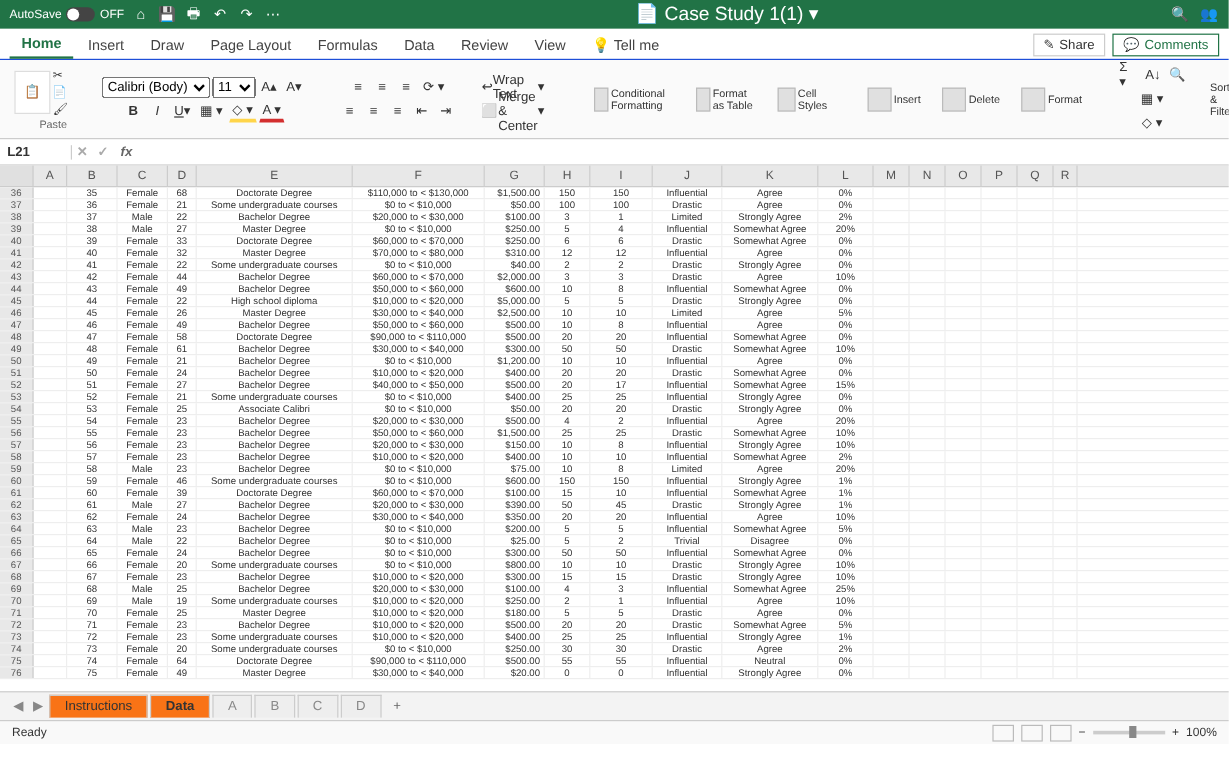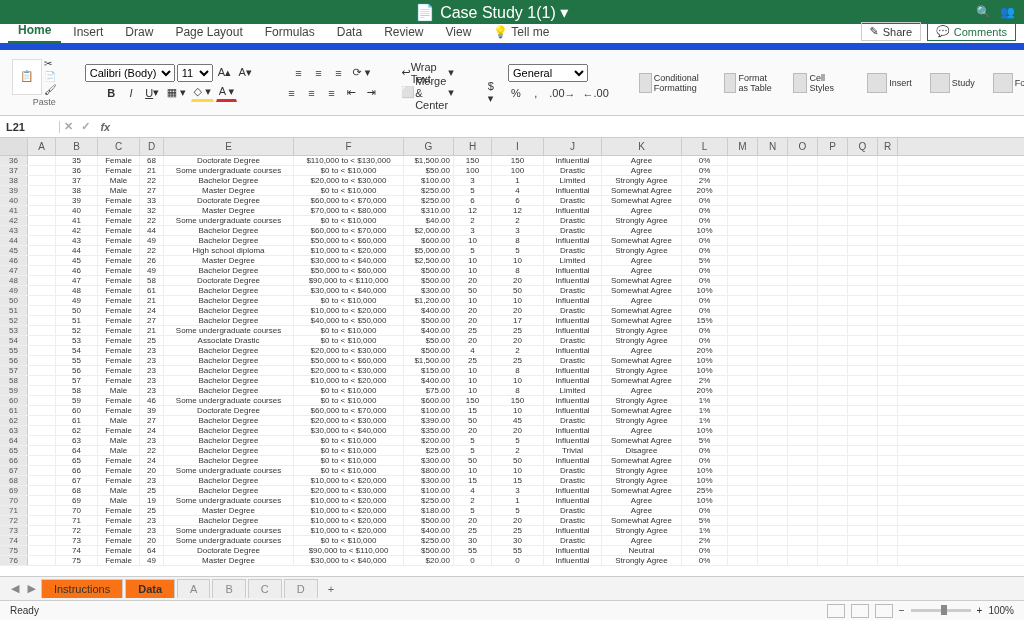--- a/index.html
+++ b/index.html
@@ -7,21 +7,21 @@
 
 .titlebar { background: #217346; height: 24px; display: flex; align-items: center; color: #fff; padding: 0 8px; }
 .titlebar .left { display: flex; align-items: center; gap: 6px; }
 .titlebar .autosave { display: flex; align-items: center; gap: 4px; font-size: 10px; }
 .titlebar .toggle { width: 24px; height: 12px; background: #444; border-radius: 6px; position: relative; }
 .titlebar .toggle::after { content: ''; width: 10px; height: 10px; background: #fff; border-radius: 50%; position: absolute; left: 1px; top: 1px; }
 .titlebar .qicon { width: 16px; height: 16px; display: flex; align-items: center; justify-content: center; font-size: 12px; cursor: pointer; }
 .titlebar .center { flex: 1; text-align: center; font-size: 16px; }
 .titlebar .right { display: flex; gap: 8px; }
 
-.tabs { background: #fff; border-bottom: 7px solid #1d4ed8; height: 26px; display: flex; align-items: flex-end; padding: 0 8px; gap: 2px; }
+.tabs { background: #fff; border-bottom: 1px solid #1d4ed8; height: 26px; display: flex; align-items: flex-end; padding: 0 8px; gap: 2px; }
 .tabs .tab { padding: 4px 10px; font-size: 12px; cursor: pointer; color: #444; }
 .tabs .tab.active { font-weight: 600; color: #217346; border-bottom: 2px solid #217346; }
 .tabs .spacer { flex: 1; }
 .tabs .rightbtns { display: flex; gap: 6px; padding-bottom: 2px; }
 .tabs .rbtn { border: 1px solid #ccc; padding: 2px 8px; font-size: 11px; cursor: pointer; display: flex; align-items: center; gap: 4px; }
 .tabs .rbtn.comments { color: #217346; border-color: #217346; }
 
 .ribbon { height: 66px; border-bottom: 1px solid #ccc; display: flex; align-items: center; padding: 2px 8px; gap: 10px; background: #fafafa; }
 .ribbon .group { display: flex; flex-direction: column; align-items: center; gap: 2px; padding: 2px 4px; }
 .ribbon .group .row { display: flex; gap: 2px; align-items: center; }
@@ -67,20 +67,33 @@
 
 .cA{width:28px}.cB{width:42px}.cC{width:42px}.cD{width:24px}.cE{width:130px}
 .cF{width:110px}.cG{width:50px}.cH{width:38px}.cI{width:52px}.cJ{width:58px}
 .cK{width:80px}.cL{width:46px}.cM{width:30px}.cN{width:30px}.cO{width:30px}.cP{width:30px}.cQ{width:30px}.cR{width:20px}
 .tc{text-align:center}.tr{text-align:right}
 </style>
 </head>
 <body>
 
 <div class="titlebar">
+  <div class="left">
+    <span class="autosave">
+      <span>AutoSave</span>
+      <span class="toggle"></span>
+      <span>OFF</span>
+    </span>
+    <span class="qicon">⌂</span>
+    <span class="qicon">💾</span>
+    <span class="qicon">🖶</span>
+    <span class="qicon">↶</span>
+    <span class="qicon">↷</span>
+    <span class="qicon">⋯</span>
+  </div>
   <div class="center">📄 <span>Case Study 1(1)</span> ▾</div>
   <div class="right">
     <span class="qicon">🔍</span>
     <span class="qicon">👥</span>
   </div>
 </div>
 
 <div class="tabs">
   <div id="tabs-host" style="display: contents;"><div class="tab active">Home</div><div class="tab">Insert</div><div class="tab">Draw</div><div class="tab">Page Layout</div><div class="tab">Formulas</div><div class="tab">Data</div><div class="tab">Review</div><div class="tab">View</div></div>
   <div class="tab">💡 <span>Tell me</span></div>
@@ -142,53 +155,41 @@
   </div>
   <div class="group">
     <div class="row">
         <span class="btn">↩ <span>Wrap Text</span> ▾</span>
       </div>
     <div class="row">
         <span class="btn">⬜ <span>Merge &amp; Center</span> ▾</span>
       </div>
   </div>
   <div class="sep"></div>
-  <div class="group">
-    <div class="row">
-        <select class="numfmt"><option>General</option></select>
-      </div>
-    <div class="row">
-      <span class="btn">$ ▾</span>
-      <span class="btn">%</span>
-      <span class="btn">,</span>
-      <span class="btn">.00→</span>
-      <span class="btn">←.00</span>
-    </div>
-  </div>
   <div class="sep"></div>
   <div class="bigbtn">
       <div class="ic"></div>
       <span>Conditional Formatting</span>
     </div>
   <div class="bigbtn">
       <div class="ic"></div>
       <span>Format as Table</span>
     </div>
   <div class="bigbtn">
       <div class="ic"></div>
       <span>Cell Styles</span>
     </div>
   <div class="sep"></div>
   <div class="bigbtn">
       <div class="ic"></div>
       <span>Insert</span>
     </div>
   <div class="bigbtn">
       <div class="ic"></div>
-      <span>Study</span>
+      <span>Delete</span>
     </div>
   <div class="bigbtn">
       <div class="ic"></div>
       <span>Format</span>
     </div>
   <div class="sep"></div>
   <div class="group">
     <div class="row">
         <span class="btn">Σ ▾</span>
         <span class="btn">A↓</span>
@@ -619,21 +620,21 @@
       <div class="cell cP "></div>
       <div class="cell cQ "></div>
       <div class="cell cR "></div>
     </div>
     <div class="grid-row">
       <div class="rh">54</div>
       <div class="cell cA tc"></div>
       <div class="cell cB tc">53</div>
       <div class="cell cC tc">Female</div>
       <div class="cell cD tc">25</div>
-      <div class="cell cE tc">Associate Drastic</div>
+      <div class="cell cE tc">Associate Calibri</div>
       <div class="cell cF tc">$0 to &lt; $10,000</div>
       <div class="cell cG tr">$50.00</div>
       <div class="cell cH tc">20</div>
       <div class="cell cI tc">20</div>
       <div class="cell cJ tc">Drastic</div>
       <div class="cell cK tc">Strongly Agree</div>
       <div class="cell cL tc">0%</div>
       <div class="cell cM "></div>
       <div class="cell cN "></div>
       <div class="cell cO "></div>

